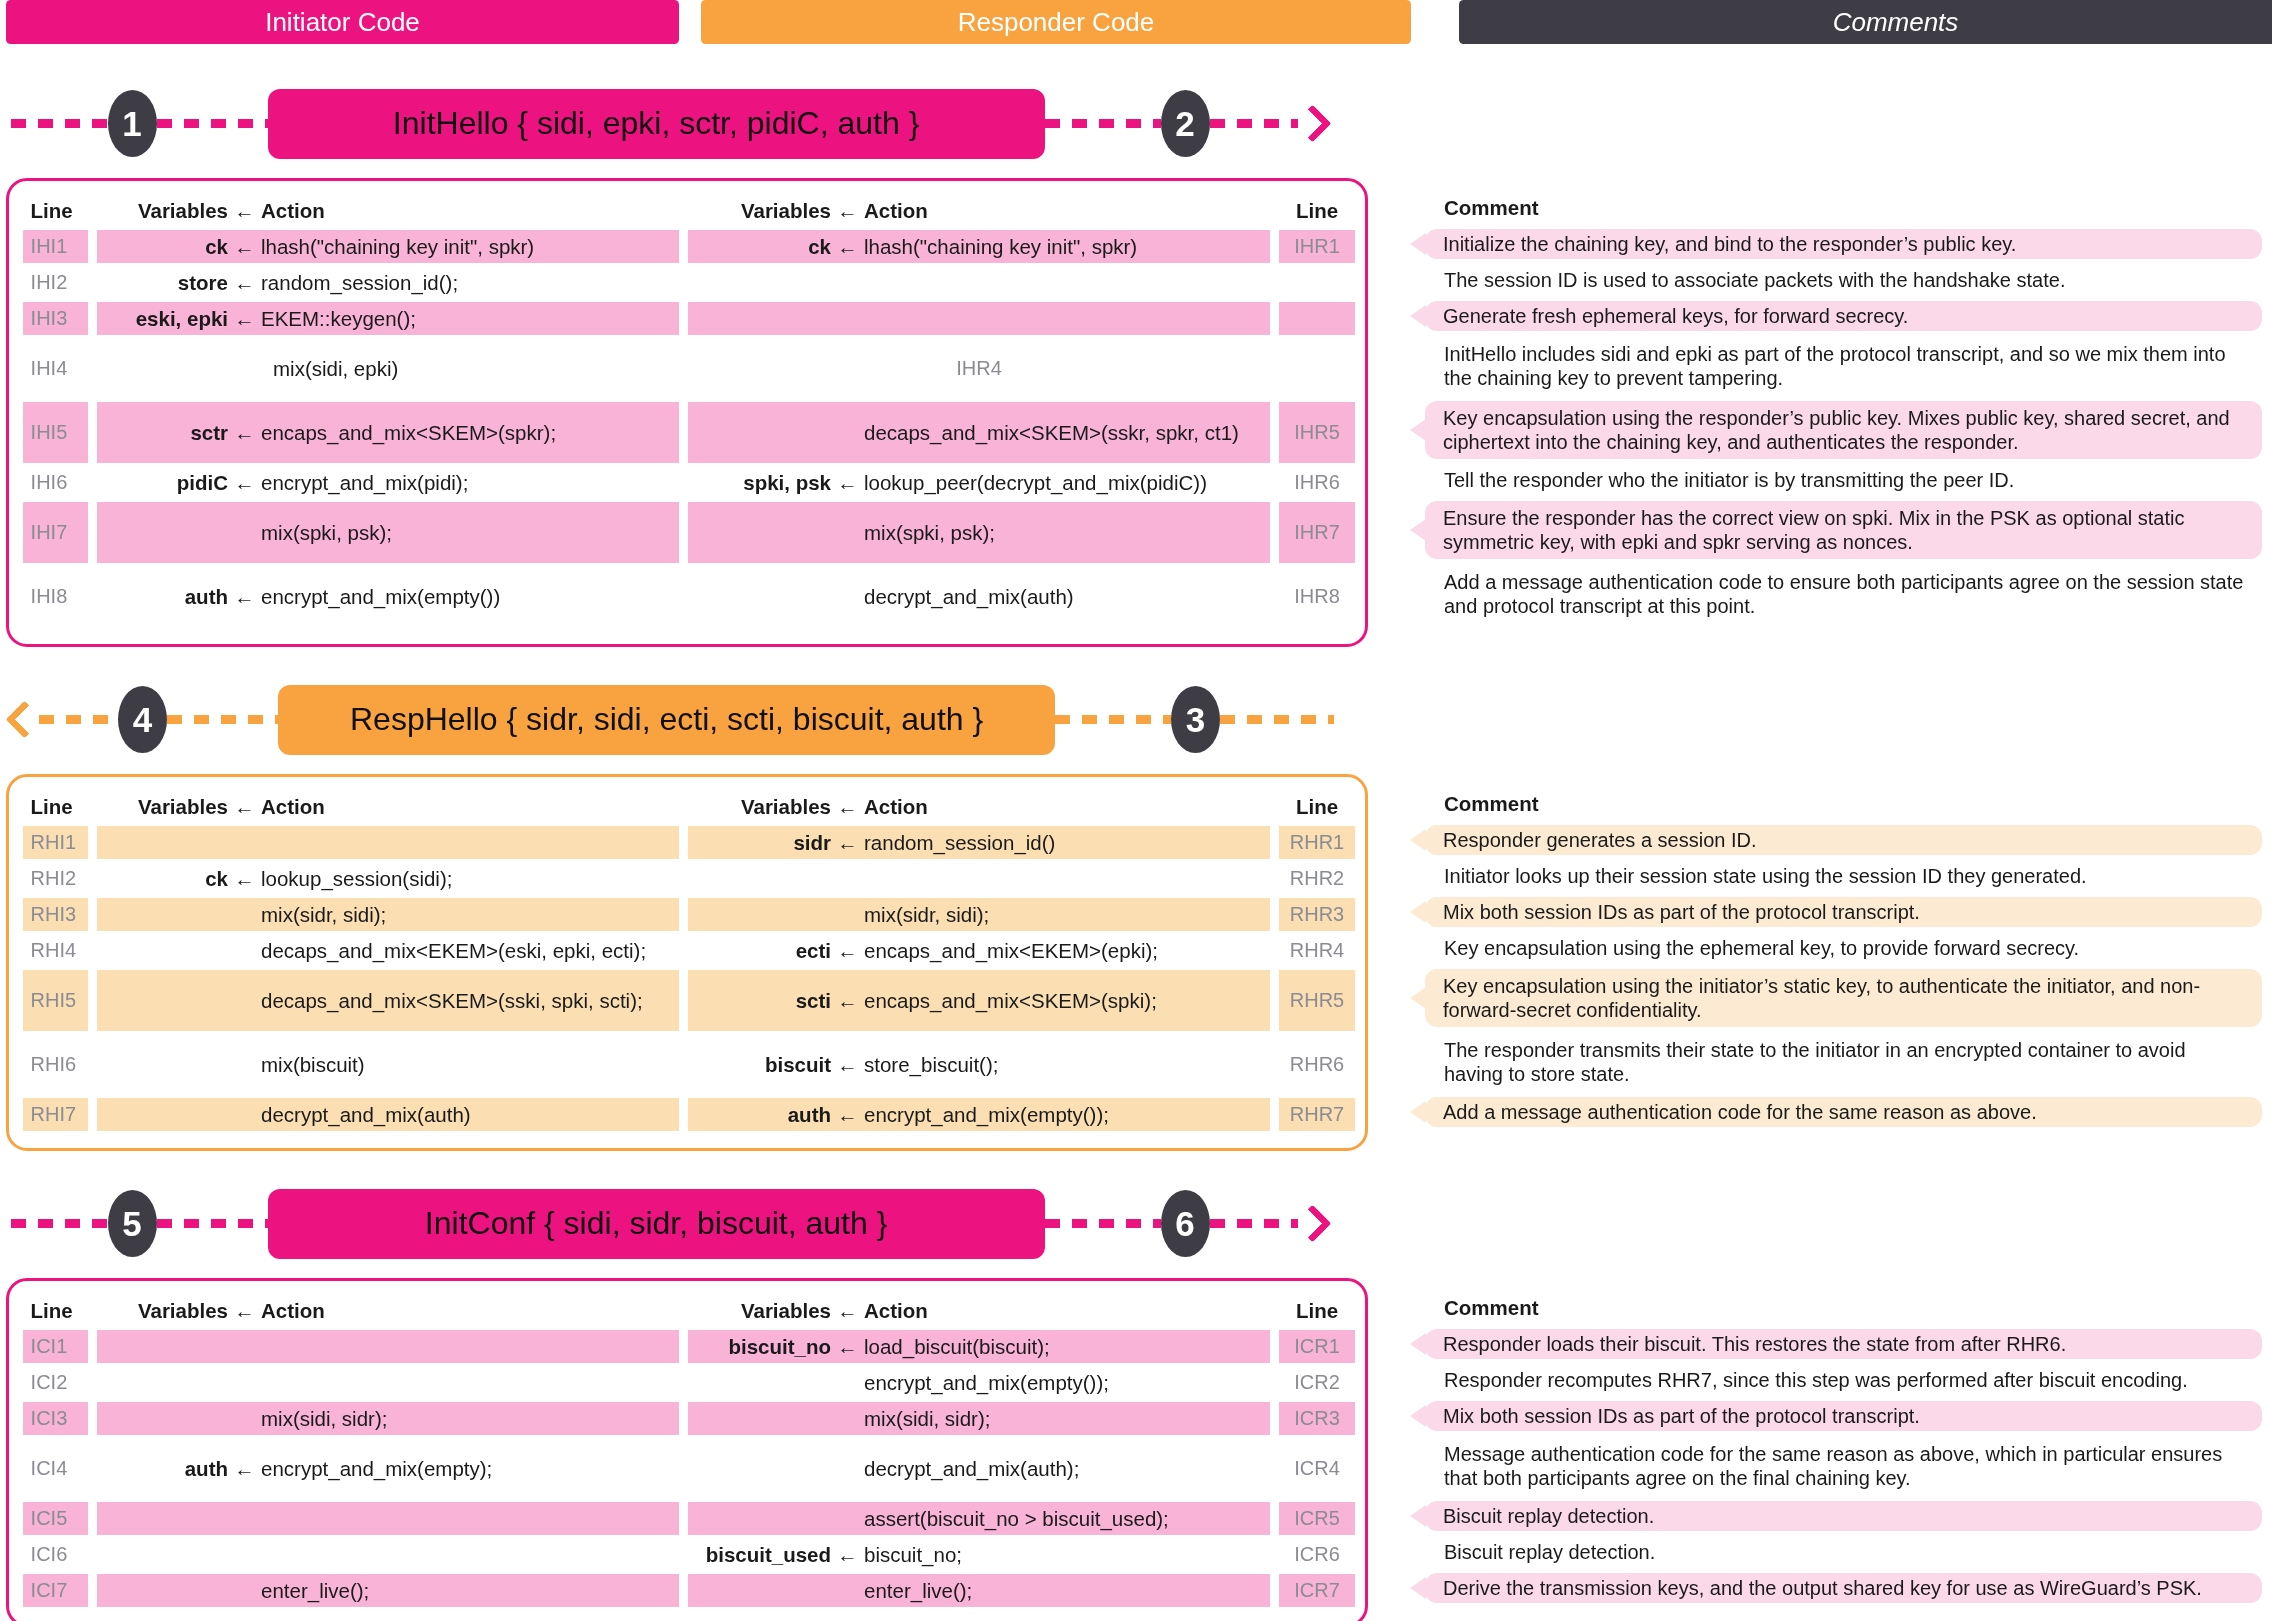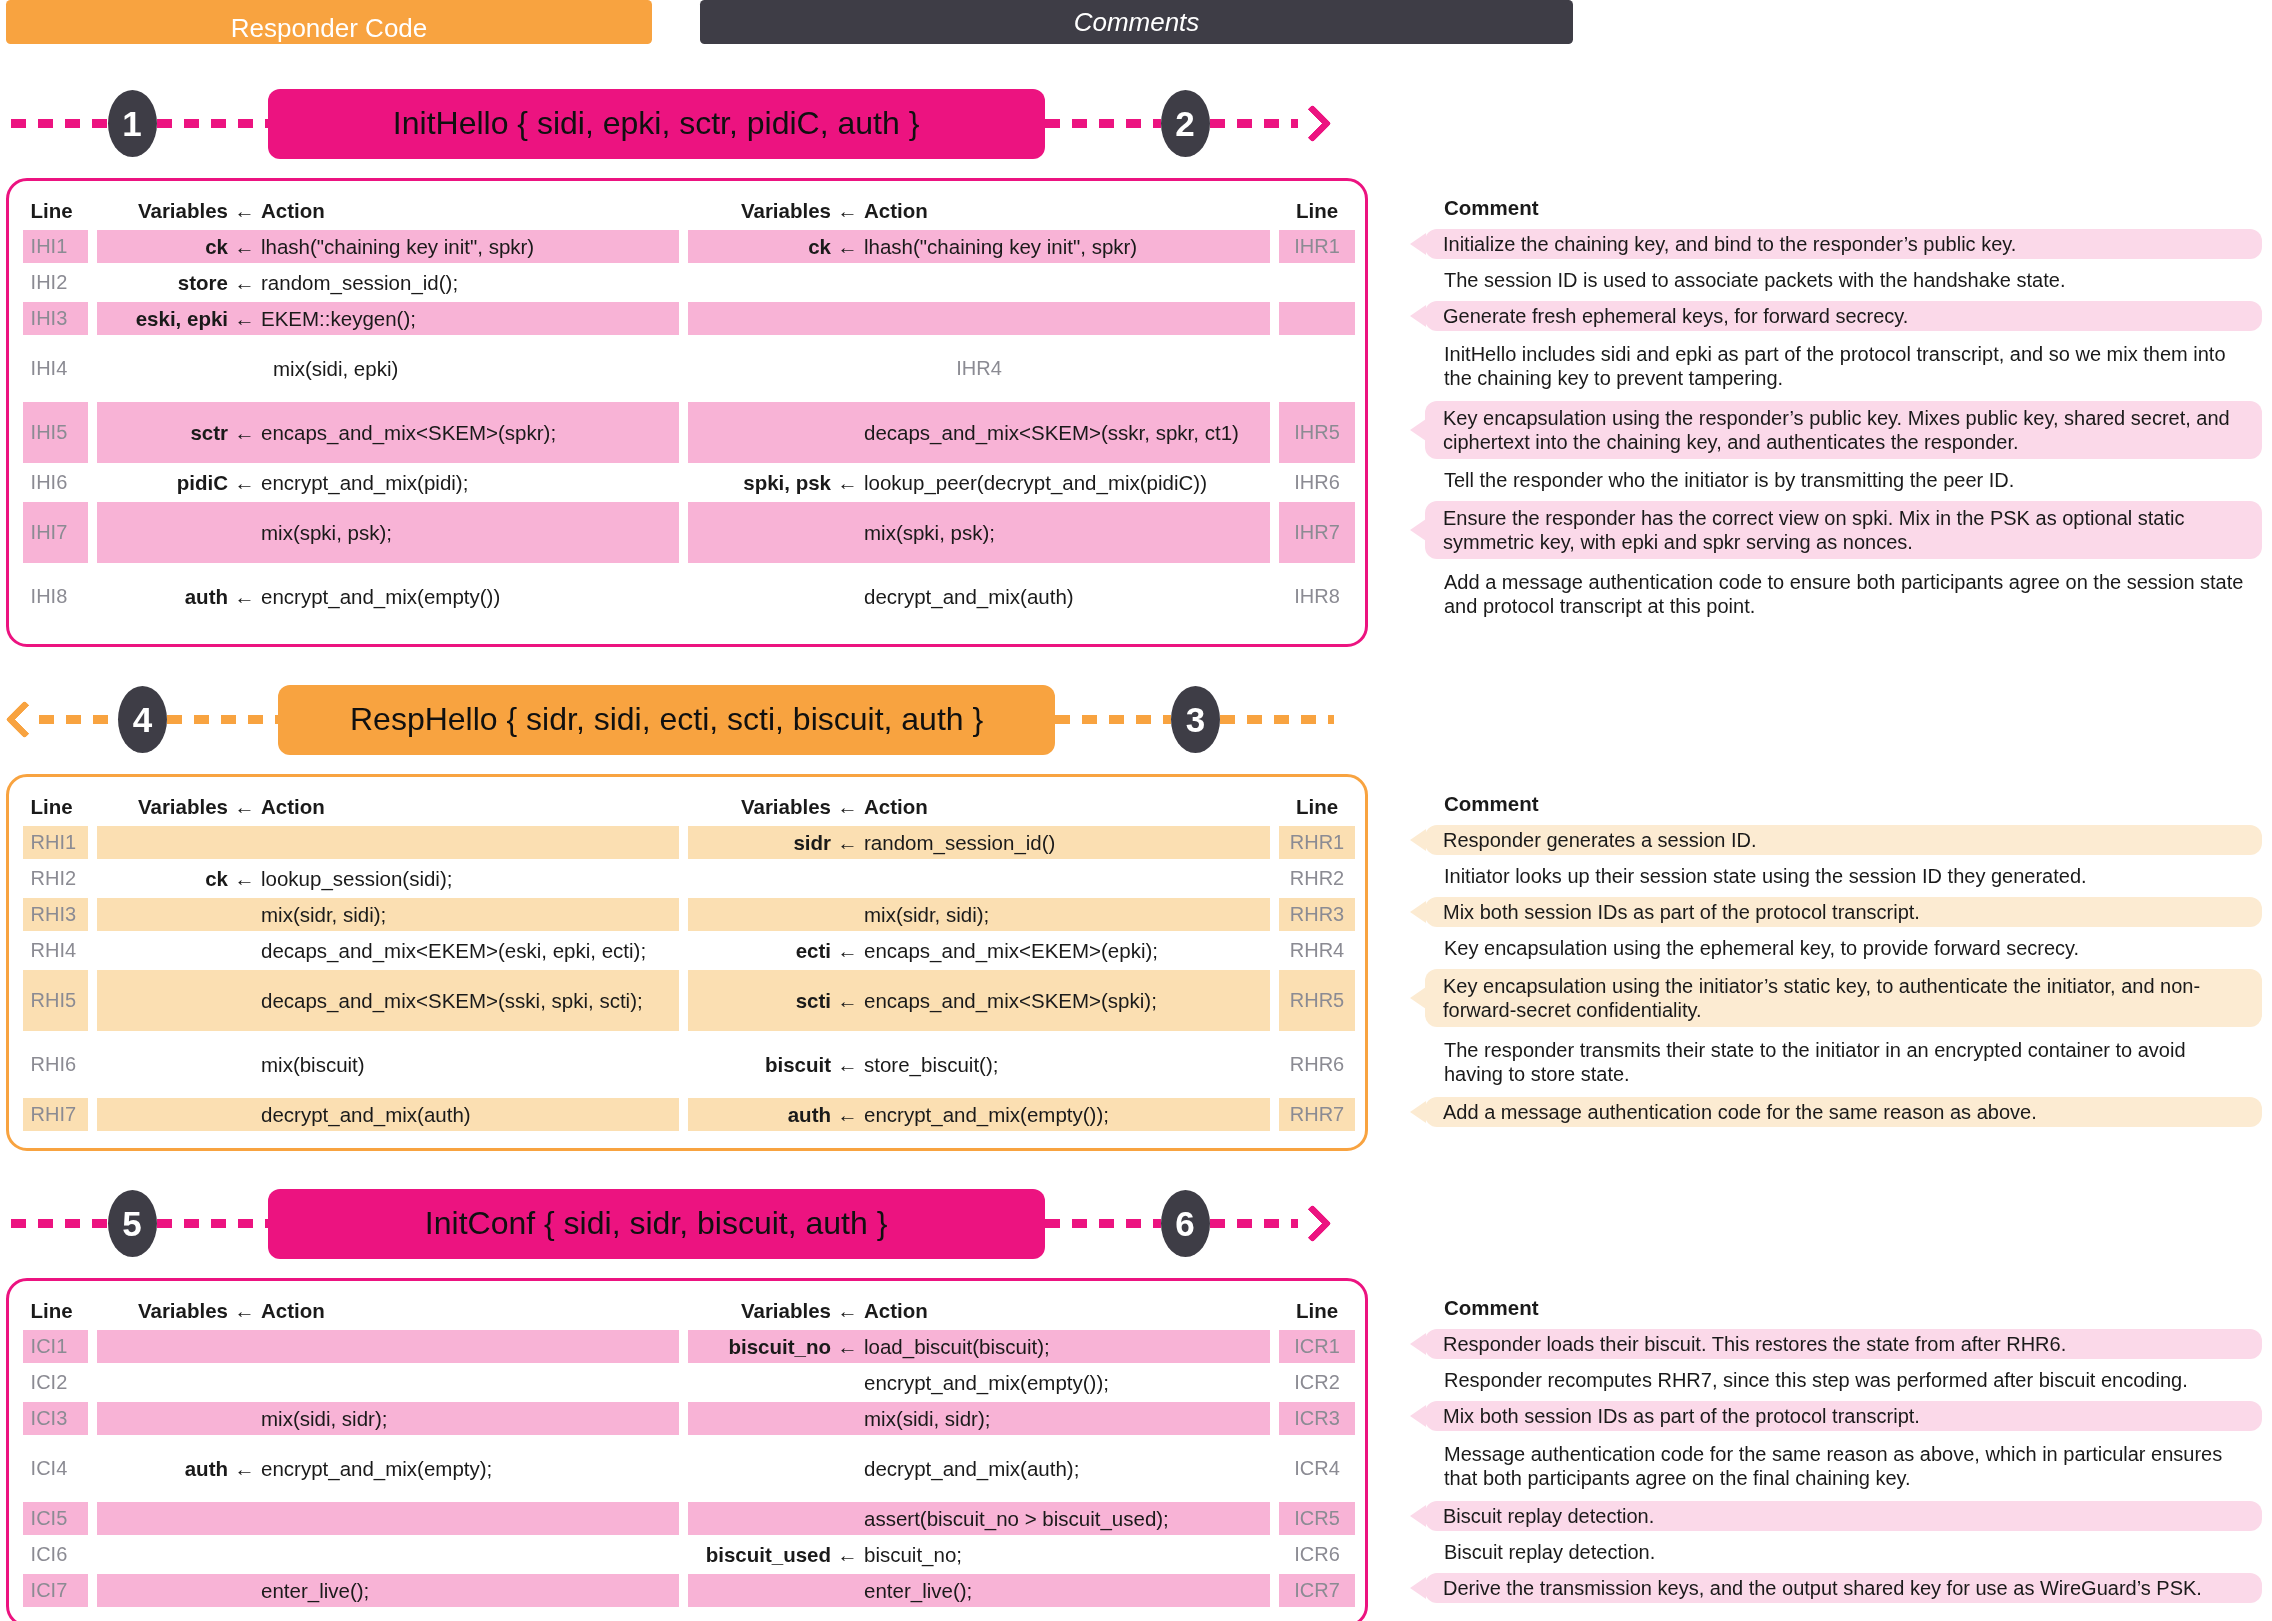--- a/index.html
+++ b/index.html
@@ -7,21 +7,21 @@
     width:2273px;height:1621px;overflow:hidden;
     font-family:"Liberation Sans", sans-serif;color:#1a1a1a;
   }
   .page{position:relative;width:2273px;height:1621px;}
 
   
   .top-bars{display:flex;padding-left:6px;padding-right:4.6px;}
   .bar{height:44px;display:flex;align-items:center;justify-content:center;
        color:#fff;font-size:26px;font-weight:500;border-radius:4.6px;flex:none;}
   .bar.b-pink{width:673px;background:var(--pink);margin-right:22px;}
-  .bar.b-orange{width:646px;background:var(--orange);margin-right:48px;align-items:flex-end;}
+  .bar.b-orange{width:710px;background:var(--orange);margin-right:48px;}
   .bar.b-dark{width:873px;background:var(--dark);font-style:italic;}
 
   
   .section{margin-top:36px;}
   .section.first{margin-top:43px;}
   .flow{display:flex;align-items:center;height:73px;padding-left:10.6px;}
   .dash{height:9px;flex:none;}
   .dash.pink{background-image:repeating-linear-gradient(90deg,var(--pink) 0 15px,transparent 15px 27px);}
   .dash.orange{background-image:repeating-linear-gradient(90deg,var(--orange) 0 15px,transparent 15px 27px);}
   .d1{width:97px;} .d2{width:111px;} .d3{width:116px;} .d4{width:88px;}
@@ -79,20 +79,23 @@
   .section.pink .notch{border-right:16.7px solid var(--pink-bubble);}
   .section.orange .notch{border-right:16.7px solid var(--orange-bubble);}
   .plain{height:100%;display:flex;align-items:center;padding-left:49px;padding-right:21px;box-sizing:border-box;}
   .ctext{font-size:20px;line-height:24px;}
 </style>
 </head>
 <body>
 
 <div class="page">
   <div class="top-bars">
+    <div class="bar b-pink">
+      <span>Initiator Code</span>
+    </div>
     <div class="bar b-orange">
       <span>Responder Code</span>
     </div>
     <div class="bar b-dark">
       <span>Comments</span>
     </div>
   </div>
   <div id="sections">
       <div class="section pink first">
         <div class="flow">

